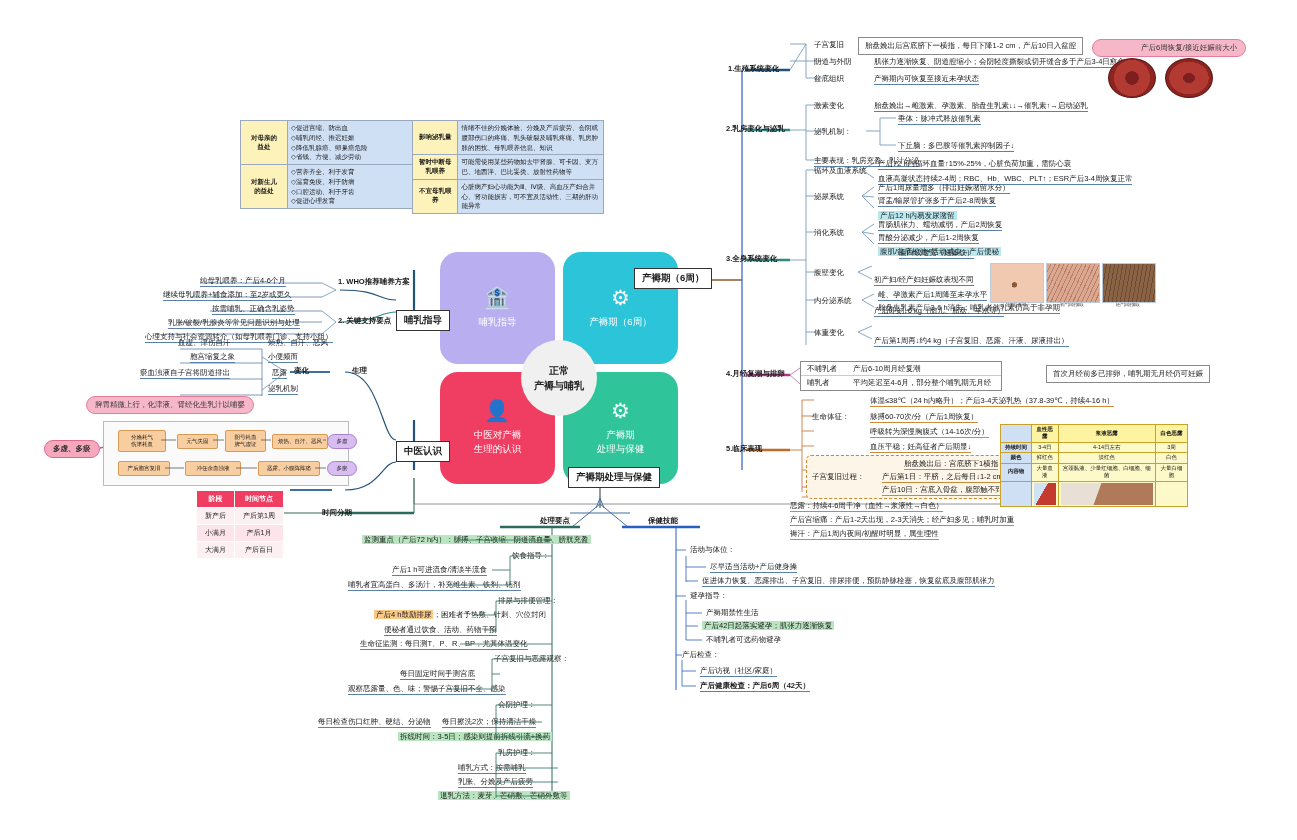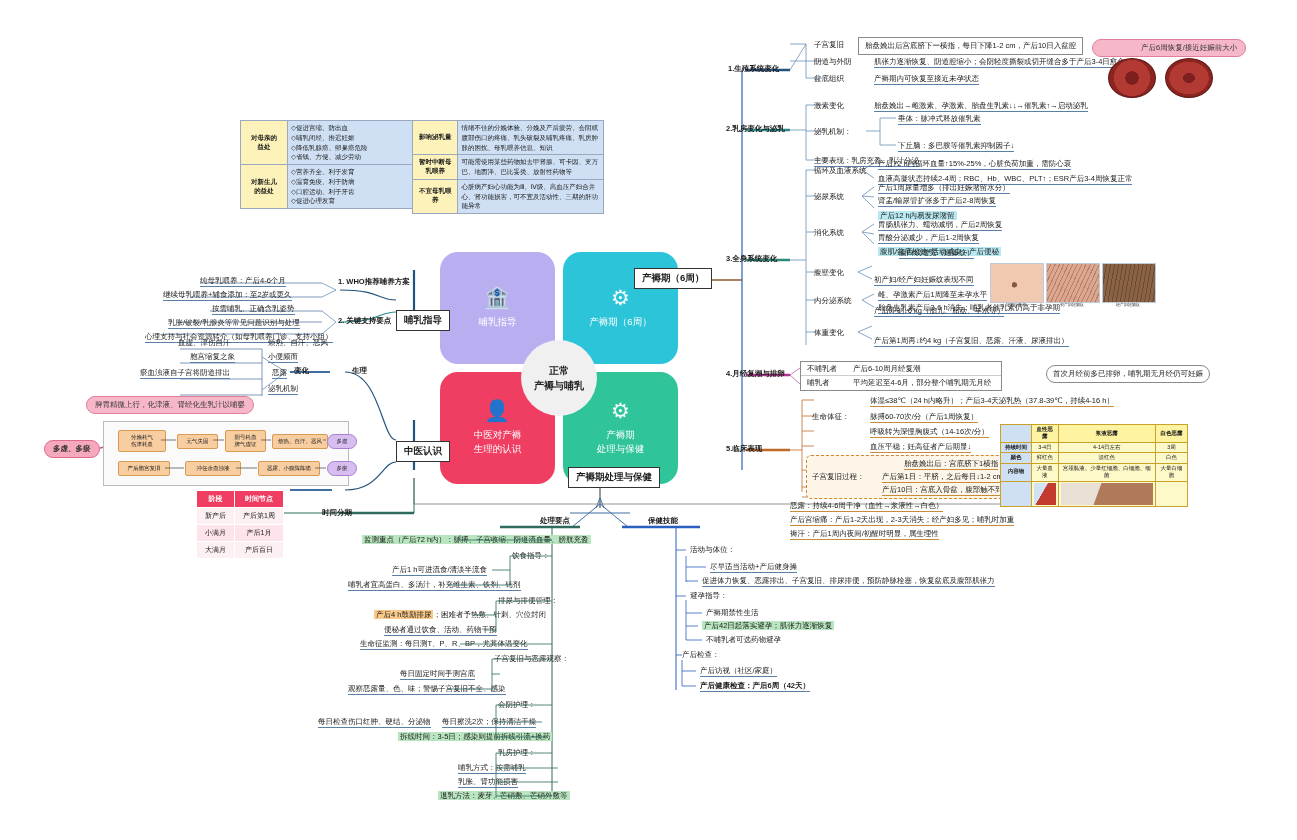--- a/index.html
+++ b/index.html
@@ -344,21 +344,21 @@
           <td class="t" style="padding:2px 6px;border-bottom:1px solid #ccc;">不哺乳者</td>
         <td class="t ul" style="padding:2px 10px;border-bottom:1px solid #ccc;">产后6-10周月经复潮</td>
         </tr>
     <tr>
           <td class="t" style="padding:2px 6px;">哺乳者</td>
         <td class="t" style="padding:2px 10px;">平均延迟至4-6月，部分整个哺乳期无月经</td>
         </tr>
   </tbody>
     </table>
 </div>
-<div class="boxed" style="left:1046px;top:365px;border-radius:9px;">
+<div class="boxed" style="left:1046px;top:365px;">
   <span>首次月经前多已排卵，哺乳期无月经仍可妊娠</span>
 </div>
 
 <div class="abs t" style="left:812px;top:412px;">生命体征：</div>
 <div class="abs t ulo" style="left:870px;top:396px;">体温≤38℃（24 h内略升）；产后3-4天泌乳热（37.8-39℃，持续4-16 h）</div>
 <div class="abs t ulo" style="left:870px;top:412px;">脉搏60-70次/分（产后1周恢复）</div>
 <div class="abs t ulo" style="left:870px;top:427px;">呼吸转为深慢胸腹式（14-16次/分）</div>
 <div class="abs t ulo" style="left:870px;top:442px;">血压平稳；妊高征者产后期显↓</div>
 
 <div class="dashbox" style="left:806px;top:455px;width:246px;height:42px;"></div>
@@ -430,21 +430,21 @@
 <div class="abs t ul" style="left:400px;top:669px;">每日固定时间手测宫底</div>
 <div class="abs t ul" style="left:348px;top:684px;">观察恶露量、色、味；警惕子宫复旧不全、感染</div>
 
 <div class="abs t" style="left:498px;top:700px;">会阴护理：</div>
 <div class="abs t ul" style="left:318px;top:717px;">每日检查伤口红肿、硬结、分泌物</div>
 <div class="abs t ul" style="left:442px;top:717px;">每日擦洗2次；保持清洁干燥</div>
 <div class="abs t hl-green" style="left:398px;top:732px;">拆线时间：3-5日；感染则提前拆线引流+换药</div>
 
 <div class="abs t" style="left:498px;top:748px;">乳房护理：</div>
 <div class="abs t ul" style="left:458px;top:763px;">哺乳方式：按需哺乳</div>
-<div class="abs t ul" style="left:458px;top:777px;">乳胀、肾功能损害</div>
+<div class="abs t ul" style="left:458px;top:777px;">乳胀、分娩及产后疲劳</div>
 <div class="abs t hl-green" style="left:438px;top:791px;">退乳方法：麦芽、芒硝敷、芒硝外敷等</div>
 
 <svg class="lines">
   <path d="M552 540 L552 540 M544 540 L552 540" stroke="#2e6b5e" stroke-width=".8" fill="none"></path>
   <path d="M552 556 L510 556 M510 556 L510 588 M510 570 L492 570 M510 585 L448 585" stroke="#2e6b5e" stroke-width=".8" fill="none"></path>
   <path d="M552 601 L496 601 M496 601 L496 632 M496 615 L474 615 M496 630 L484 630" stroke="#2e6b5e" stroke-width=".8" fill="none"></path>
   <path d="M552 644 L460 644" stroke="#2e6b5e" stroke-width=".8" fill="none"></path>
   <path d="M552 659 L492 659 M492 659 L492 692 M492 674 L500 674 M492 689 L448 689" stroke="#2e6b5e" stroke-width=".8" fill="none"></path>
   <path d="M552 705 L496 705 M496 705 L496 740 M496 722 L542 722 M496 737 L548 737" stroke="#2e6b5e" stroke-width=".8" fill="none"></path>
   <path d="M552 753 L496 753 M496 753 L496 798 M496 768 L558 768 M496 782 L558 782 M496 796 L552 796" stroke="#2e6b5e" stroke-width=".8" fill="none"></path>

